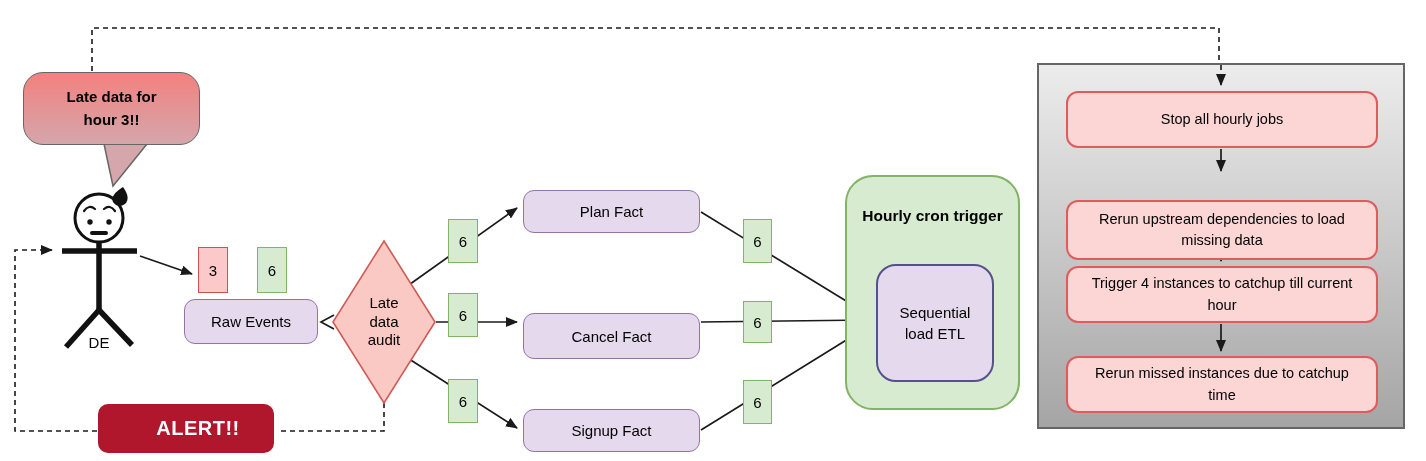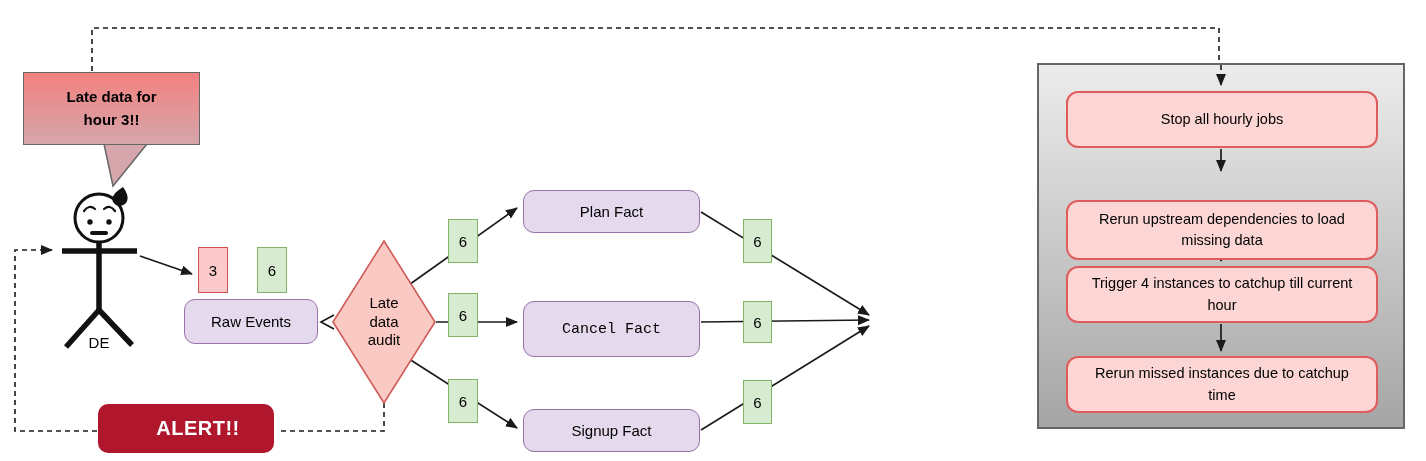--- a/index.html
+++ b/index.html
@@ -3,21 +3,21 @@
 <meta charset="utf-8">
 <style>
   html,body{margin:0;padding:0;background:#fff;}
   .canvas{
     position:relative;width:1426px;height:461px;background:#fff;
     font-family:"Liberation Sans",sans-serif;color:var(--c-text,#000);
     overflow:hidden;
   }
   svg.underlay{position:absolute;left:0;top:0;z-index:0;}
   .node{position:absolute;box-sizing:border-box;display:flex;align-items:center;justify-content:center;text-align:center;z-index:1;}
-  .ml{white-space:pre-line;}
+  .ml{white-space:pre-line;border-radius:20px;}
   .bubble{
     background:linear-gradient(180deg,var(--c-bubble-top),var(--c-bubble-bottom));
     border:1.6px solid var(--c-bubble-stroke);
     font-weight:bold;font-size:15px;line-height:1.5;
   }
   .badge-red{background:var(--c-red-badge-fill);border:1.6px solid var(--c-red-badge-stroke);font-size:15px;}
   .badge-green{background:var(--c-green-fill);border:1.6px solid var(--c-green-stroke);font-size:15px;}
   .purple{background:var(--c-purple-fill);border:1.5px solid var(--c-purple-stroke);border-radius:11px;font-size:15px;}
   .diamond-label{font-size:15px;line-height:1.25;background:transparent;}
   .de-label{font-size:15px;}
@@ -115,27 +115,32 @@
 
   <div class="node diamond-label ml" style="left:344px;top:292px;width:80px;height:60px;">Late
 data
 audit</div>
 
   <div class="node badge-green" style="left:448px;top:219px;width:30px;height:44px;">6</div>
   <div class="node badge-green" style="left:448px;top:293px;width:30px;height:44px;">6</div>
   <div class="node badge-green" style="left:448px;top:379px;width:30px;height:44px;">6</div>
 
   <div class="node purple" style="left:523px;top:190px;width:177px;height:43px;">Plan Fact</div>
-  <div class="node purple" style="left:523px;top:301px;width:177px;height:56px;font-family:Liberation Mono, monospace;">Cancel Fact</div>
+  <div class="node purple" style="left:523px;top:313px;width:177px;height:46px;">Cancel Fact</div>
   <div class="node purple" style="left:523px;top:409px;width:177px;height:43px;">Signup Fact</div>
 
   <div class="node badge-green" style="left:743px;top:219px;width:29px;height:44px;">6</div>
   <div class="node badge-green" style="left:743px;top:301px;width:29px;height:42px;">6</div>
   <div class="node badge-green" style="left:743px;top:380px;width:29px;height:44px;">6</div>
 
+  <div class="node cron" style="left:845px;top:175px;width:175px;height:235px;">
+    <div class="cron-title">Hourly cron trigger</div>
+    <div class="etl ml">Sequential
+load ETL</div>
+  </div>
 
   <div class="node alert" style="left:98px;top:404px;width:176px;height:49px;padding-left:24px;">ALERT!!</div>
 
   <div class="node panel" style="left:1037px;top:63px;width:368px;height:366px;">
     <svg width="364" height="362">
       <defs>
         <marker id="arw2" markerUnits="userSpaceOnUse" markerWidth="13" markerHeight="11" refX="11" refY="5" orient="auto">
           <path d="M0,0 L12,5 L0,10 Z" fill="#1a1a1a"></path>
         </marker>
       </defs>

